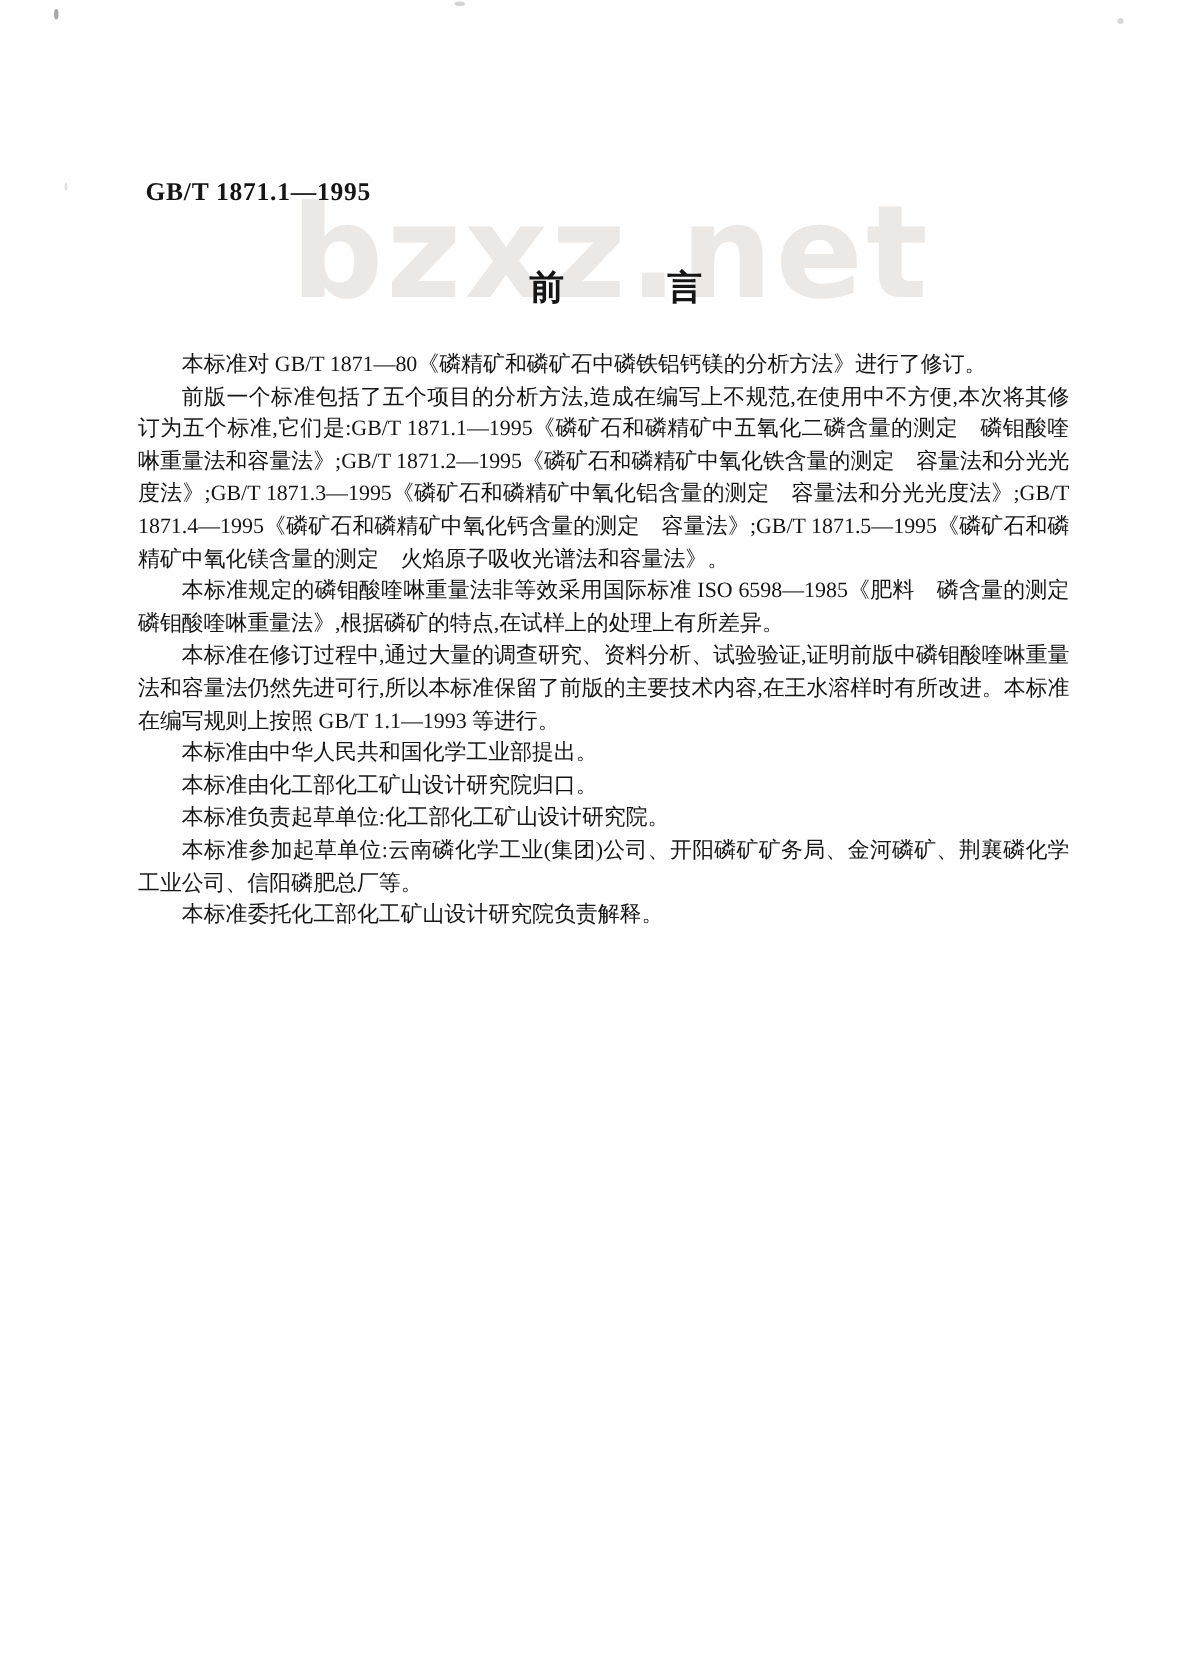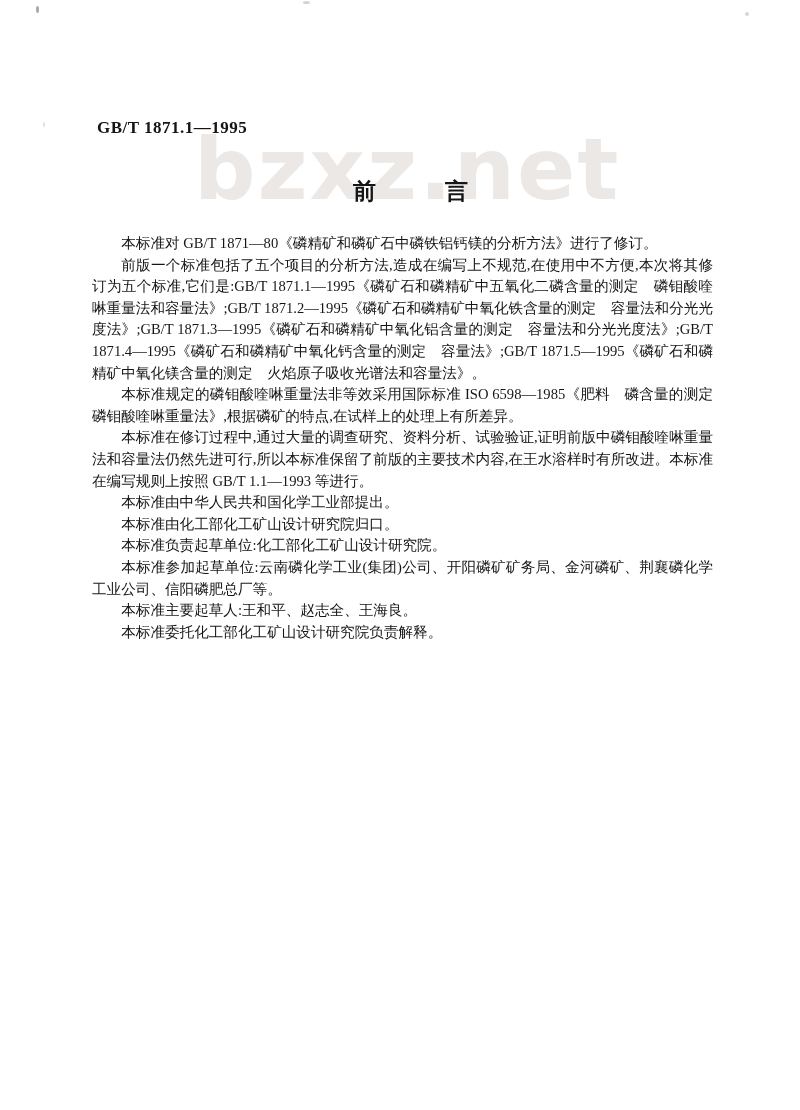--- a/index.html
+++ b/index.html
@@ -99,19 +99,18 @@
 
   <div class="body-text">
     <p>本标准对 GB/T 1871—80《磷精矿和磷矿石中磷铁铝钙镁的分析方法》进行了修订。</p>
     <p>前版一个标准包括了五个项目的分析方法,造成在编写上不规范,在使用中不方便,本次将其修订为五个标准,它们是:GB/T 1871.1—1995《磷矿石和磷精矿中五氧化二磷含量的测定　磷钼酸喹啉重量法和容量法》;GB/T 1871.2—1995《磷矿石和磷精矿中氧化铁含量的测定　容量法和分光光度法》;GB/T 1871.3—1995《磷矿石和磷精矿中氧化铝含量的测定　容量法和分光光度法》;GB/T 1871.4—1995《磷矿石和磷精矿中氧化钙含量的测定　容量法》;GB/T 1871.5—1995《磷矿石和磷精矿中氧化镁含量的测定　火焰原子吸收光谱法和容量法》。</p>
     <p>本标准规定的磷钼酸喹啉重量法非等效采用国际标准 ISO 6598—1985《肥料　磷含量的测定　磷钼酸喹啉重量法》,根据磷矿的特点,在试样上的处理上有所差异。</p>
     <p>本标准在修订过程中,通过大量的调查研究、资料分析、试验验证,证明前版中磷钼酸喹啉重量法和容量法仍然先进可行,所以本标准保留了前版的主要技术内容,在王水溶样时有所改进。本标准在编写规则上按照 GB/T 1.1—1993 等进行。</p>
     <p>本标准由中华人民共和国化学工业部提出。</p>
     <p>本标准由化工部化工矿山设计研究院归口。</p>
     <p>本标准负责起草单位:化工部化工矿山设计研究院。</p>
     <p>本标准参加起草单位:云南磷化学工业(集团)公司、开阳磷矿矿务局、金河磷矿、荆襄磷化学工业公司、信阳磷肥总厂等。</p>
-    <p>本标准主要起草人:王和平、赵志全、王海良。</p>
     <p>本标准委托化工部化工矿山设计研究院负责解释。</p>
   </div>
 
   <div class="page-number">628</div>
 
 </div>
 
 </body></html>

